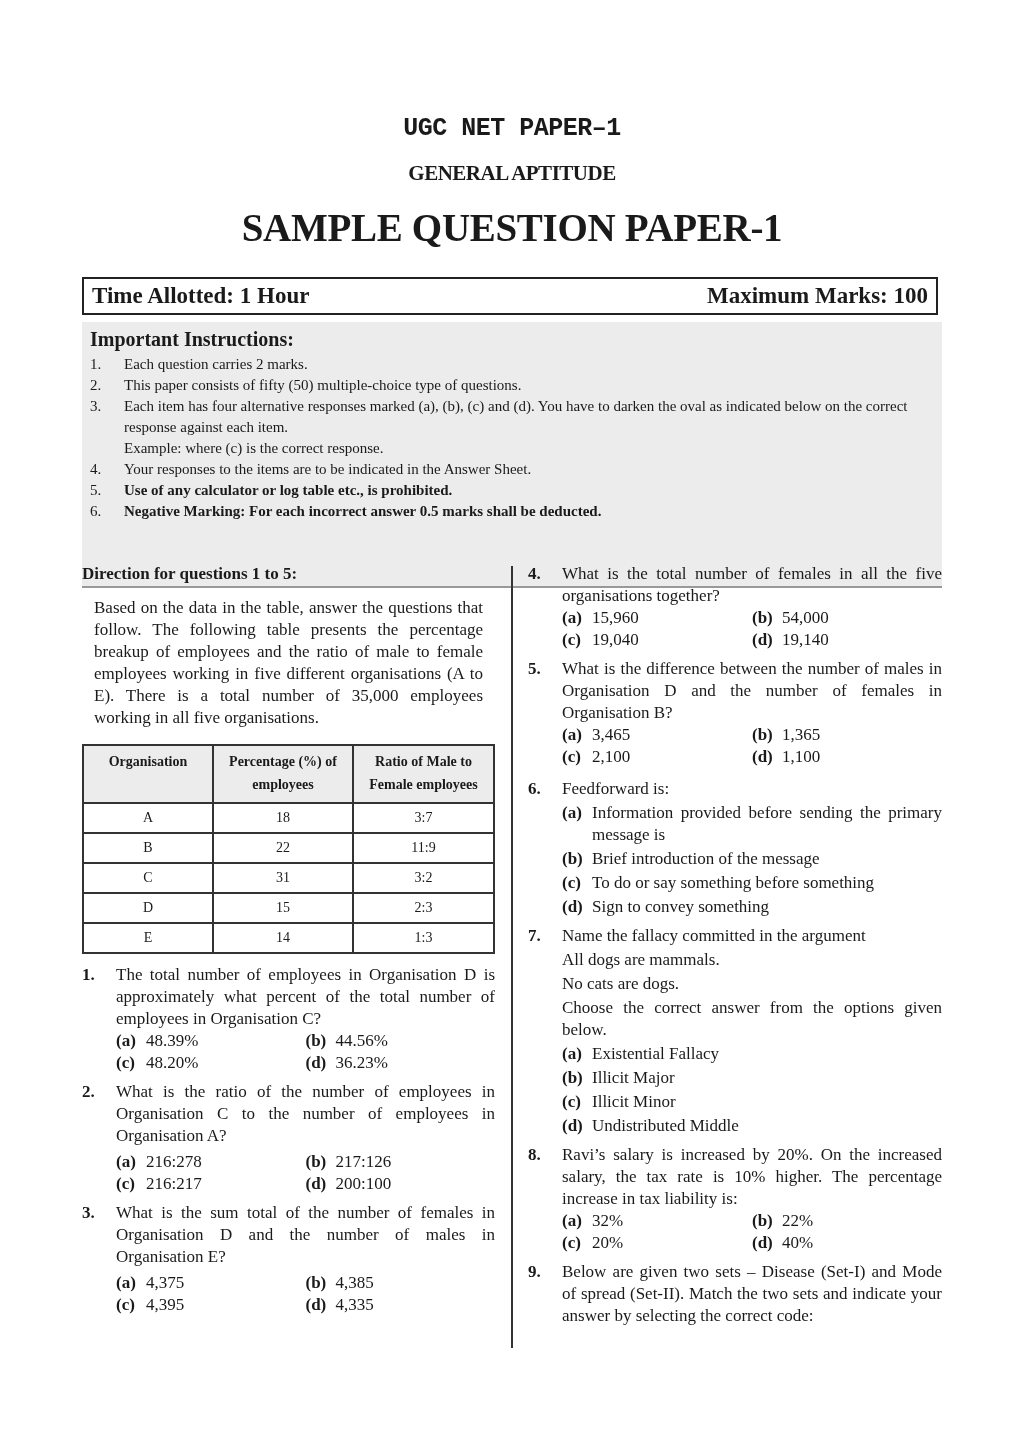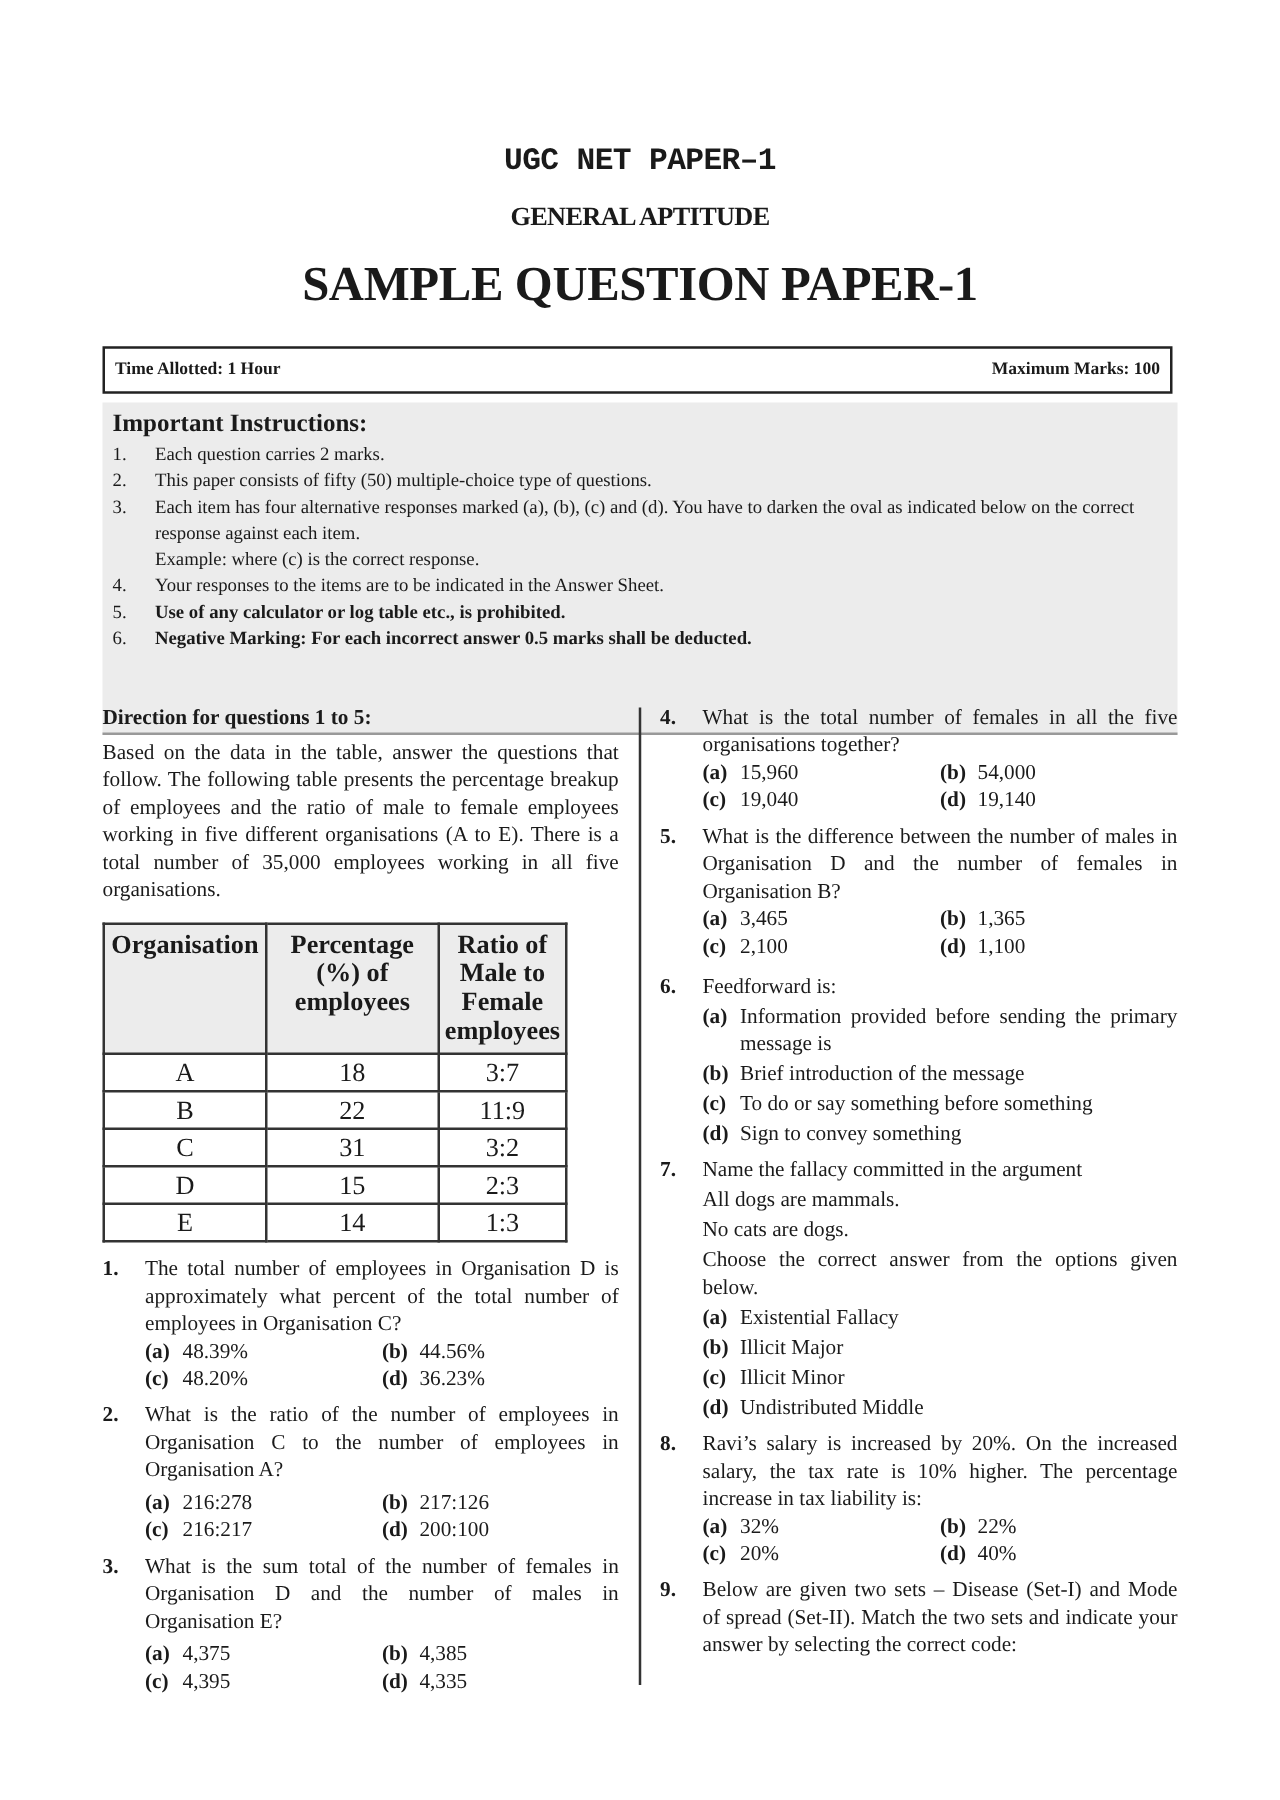--- a/index.html
+++ b/index.html
@@ -7,34 +7,34 @@
          font-family: "Liberation Serif", "DejaVu Serif", serif; color: #1a1a1a; }
   .title1 { position: absolute; top: 114px; left: 0; width: 1024px; text-align: center;
             font-size: 25px; font-weight: bold; letter-spacing: -0.5px; font-family: Liberation Mono, monospace; }
   .title2 { position: absolute; top: 161px; left: 0; width: 1024px; text-align: center;
             font-size: 21px; font-weight: bold; letter-spacing: -0.5px; }
   .title3 { position: absolute; top: 205px; left: 0; width: 1024px; text-align: center;
             font-size: 39px; font-weight: bold; letter-spacing: -0.3px; }
   .timebox { position: absolute; top: 277px; left: 82px; width: 856px; height: 38px;
              border: 2px solid #222; box-sizing: border-box; display: flex;
              justify-content: space-between; align-items: center; padding: 0 8px;
-             font-size: 14px; font-weight: bold; }
+             font-size: 23px; font-weight: bold; }
   .instr { position: absolute; top: 322px; left: 82px; width: 860px; height: 266px;
            background: #ececec; border-bottom: 2px solid #999; box-sizing: border-box;
            padding: 6px 8px; font-size: 15px; }
   .instr h3 { margin: 0 0 3px 0; font-size: 20px; font-weight: bold; }
   .instr ol { margin: 0; padding: 0; list-style: none; }
   .instr li { display: flex; line-height: 21px; }
   .instr .num { width: 34px; flex: none; }
   .col-left { position: absolute; top: 563px; left: 82px; width: 413px; font-size: 17px; line-height: 22px; }
   .col-right { position: absolute; top: 563px; left: 528px; width: 414px; font-size: 17px; line-height: 22px; }
   .divider { position: absolute; top: 566px; left: 511px; width: 2px; height: 782px; background: #333; }
   .dir-head { font-weight: bold; margin-bottom: 6px; }
-  .dir-text { text-align: justify; margin: 0; }
-  table.data { border-collapse: collapse; margin-top: 15px; width: 372px; font-size: 21px; padding-left: 18px; }
+  .dir-text { text-align: justify; margin: 12px; }
+  table.data { border-collapse: collapse; margin-top: 15px; width: 413px; font-size: 14px; padding-left: 18px; }
   table.data th, table.data td { border: 2px solid #333; text-align: center; }
   table.data th { background: #ececec; font-weight: bold; vertical-align: top; padding: 4px 4px 6px; line-height: 23px; }
   table.data td { height: 28px; padding: 0; }
   .q { display: flex; margin-top: 7px; }
   .q .qn { width: 34px; flex: none; font-weight: bold; }
   .q .qb { flex: 1; }
   .q .qt { text-align: justify; }
   .opts2 { display: grid; grid-template-columns: 1fr 1fr; }
   .opt { display: flex; }
   .opt .ol { font-weight: bold; width: 30px; flex: none; }

